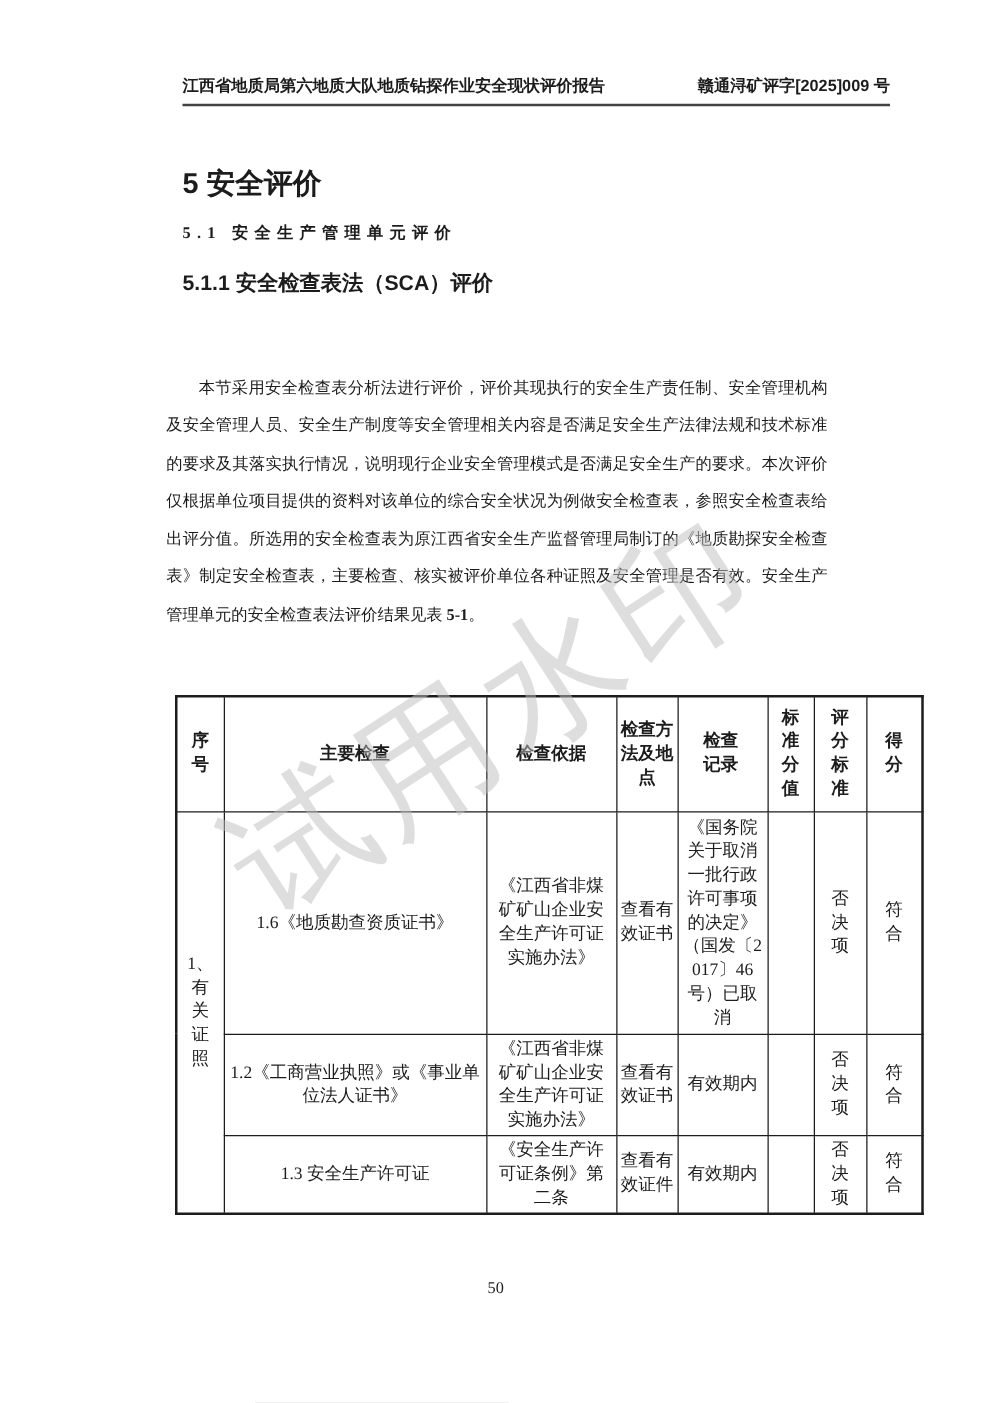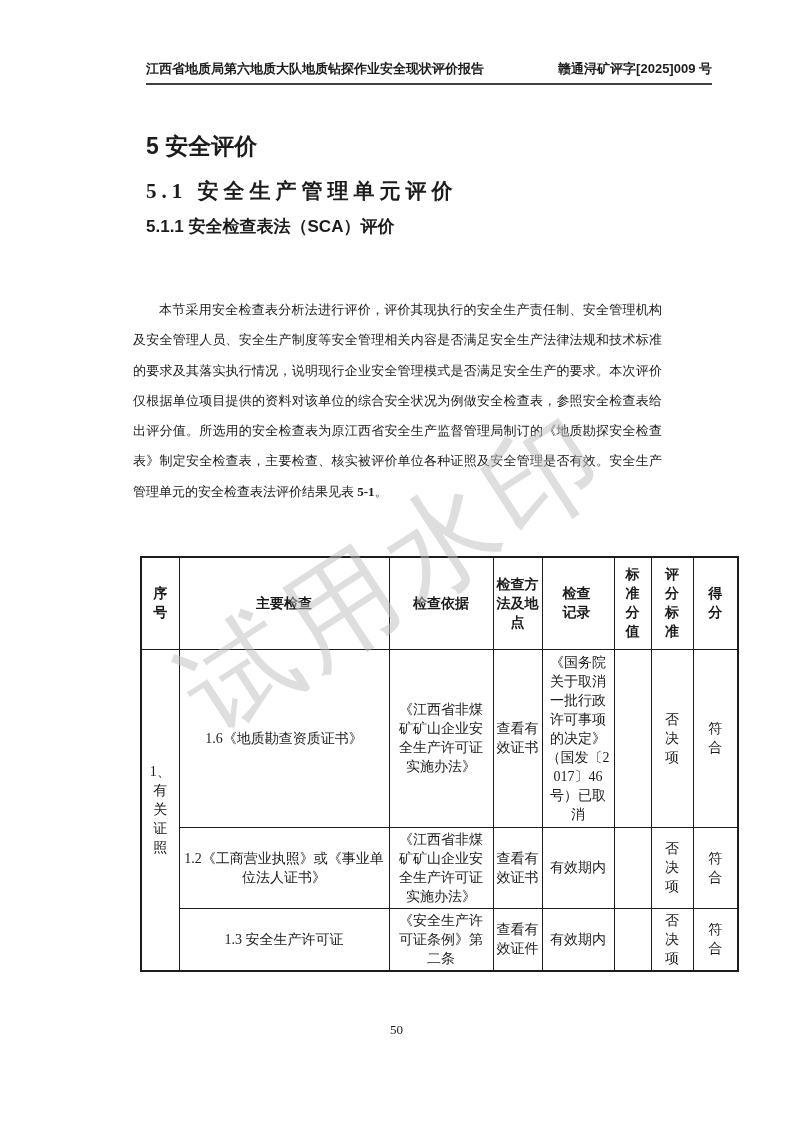--- a/index.html
+++ b/index.html
@@ -24,21 +24,21 @@
   }
 
   
   .h1 {
     position:absolute; left:146px; top:131px;
     font-family:"Liberation Sans","DejaVu Sans",sans-serif;
     font-weight:bold; font-size:23px;
   }
   .h2 {
     position:absolute; left:146px; top:177px;
-    font-weight:bold; font-size:21px; letter-spacing:5px;
+    font-weight:bold; font-size:13px; letter-spacing:5px;
   }
   .h3 {
     position:absolute; left:146px; top:215px;
     font-family:"Liberation Sans","DejaVu Sans",sans-serif;
     font-weight:bold; font-size:17px;
   }
 
   
   .para {
     position:absolute; left:133px; top:250px; width:529px;

